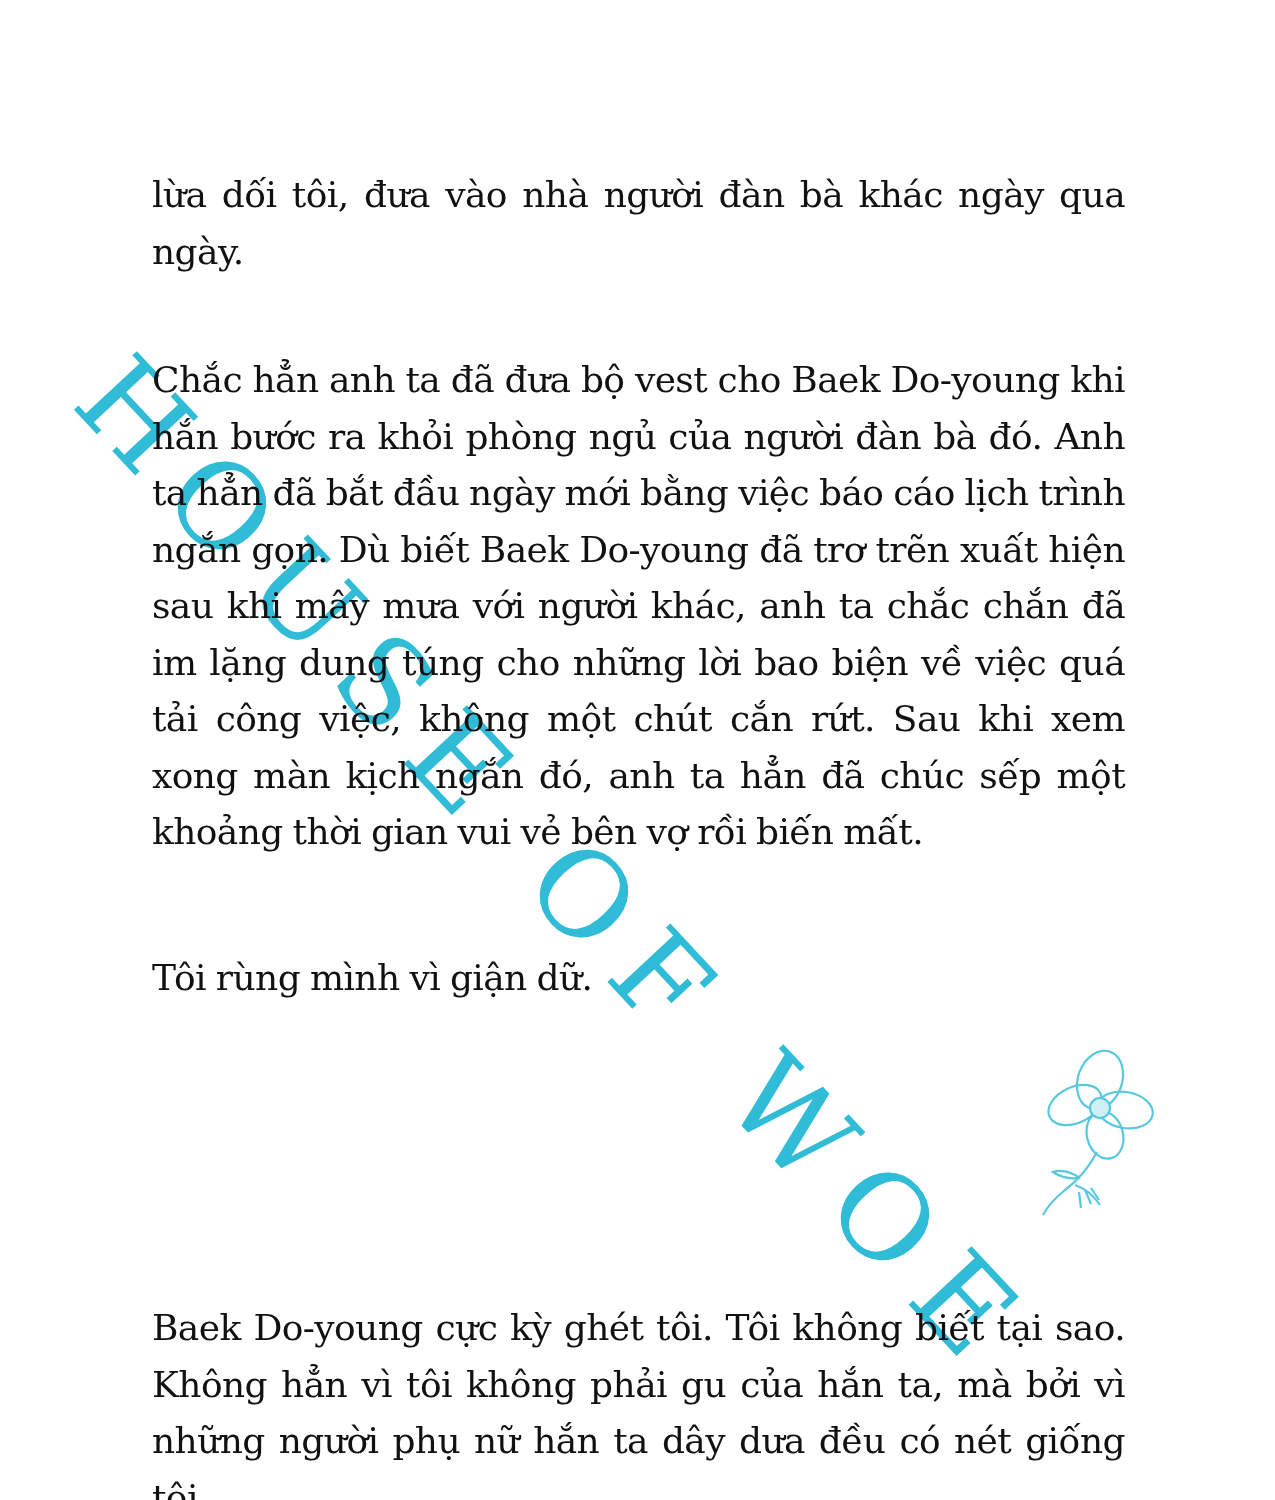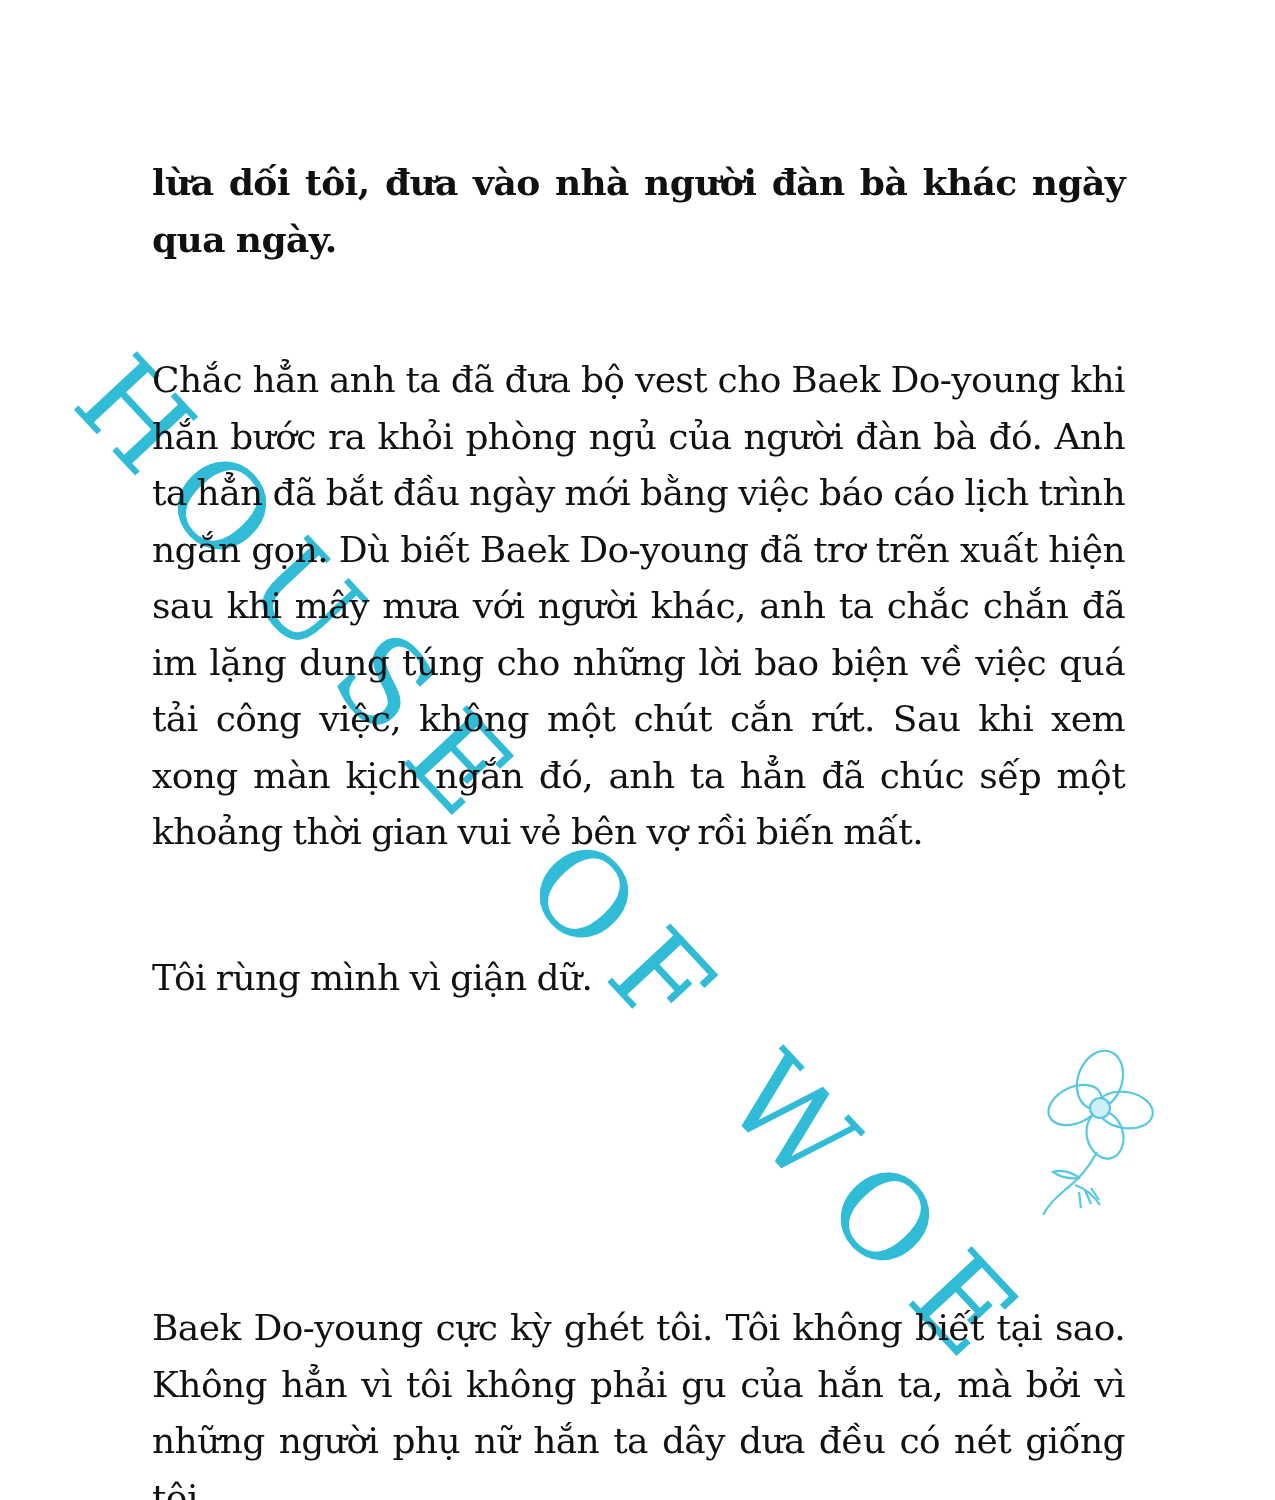--- a/index.html
+++ b/index.html
@@ -76,21 +76,21 @@
       <ellipse cx="70" cy="65" rx="28" ry="18" transform="rotate(-25 70 65)"></ellipse>
       <ellipse cx="100" cy="95" rx="18" ry="24" transform="rotate(-15 100 95)"></ellipse>
       <circle cx="95" cy="68" r="10" fill="#bfeaf3"></circle>
       <path d="M92 112 Q80 135 60 150 Q45 162 38 175"></path>
       <path d="M75 138 Q60 128 48 132 Q60 140 75 138"></path>
       <path d="M70 145 Q85 150 95 165"></path>
       <path d="M80 150 l6 14 M86 148 l8 12 M74 152 l2 16"></path>
     </g>
   </svg>
 
-  <p class="para" style="top:154px;font-weight:bold;">lừa dối tôi, đưa vào nhà người đàn bà khác ngày qua ngày.</p>
+  <p class="para" style="top:167px;">lừa dối tôi, đưa vào nhà người đàn bà khác ngày qua ngày.</p>
 
   <p class="para" style="top:352px;">Chắc hẳn anh ta đã đưa bộ vest cho Baek Do-young khi hắn bước ra khỏi phòng ngủ của người đàn bà đó. Anh ta hẳn đã bắt đầu ngày mới bằng việc báo cáo lịch trình ngắn gọn. Dù biết Baek Do-young đã trơ trẽn xuất hiện sau khi mây mưa với người khác, anh ta chắc chắn đã im lặng dung túng cho những lời bao biện về việc quá tải công việc, không một chút cắn rứt. Sau khi xem xong màn kịch ngắn đó, anh ta hẳn đã chúc sếp một khoảng thời gian vui vẻ bên vợ rồi biến mất.</p>
 
   <p class="para" style="top:950px;">Tôi rùng mình vì giận dữ.</p>
 
 
   <p class="para" style="top:1300px; text-align-last: justify;">Baek Do-young cực kỳ ghét tôi. Tôi không biết tại sao. Không hẳn vì tôi không phải gu của hắn ta, mà bởi vì những người phụ nữ hắn ta dây dưa đều có nét giống tôi</p>
 
 </div>
 

